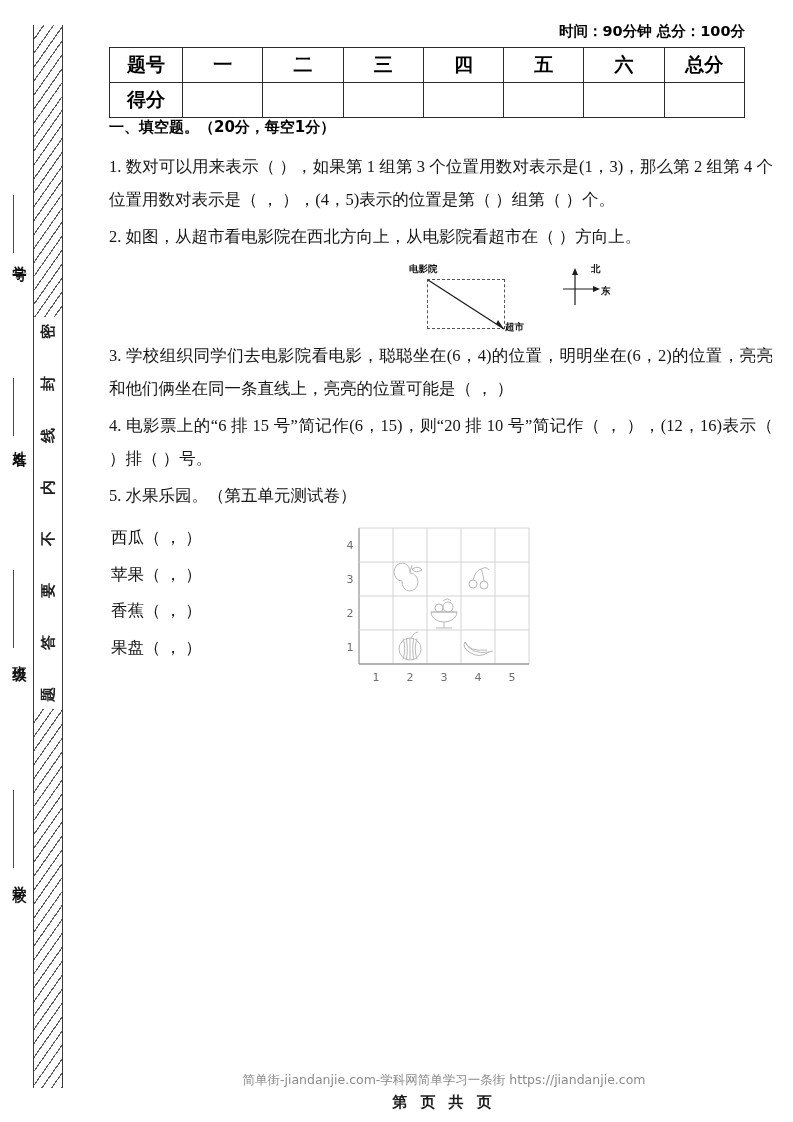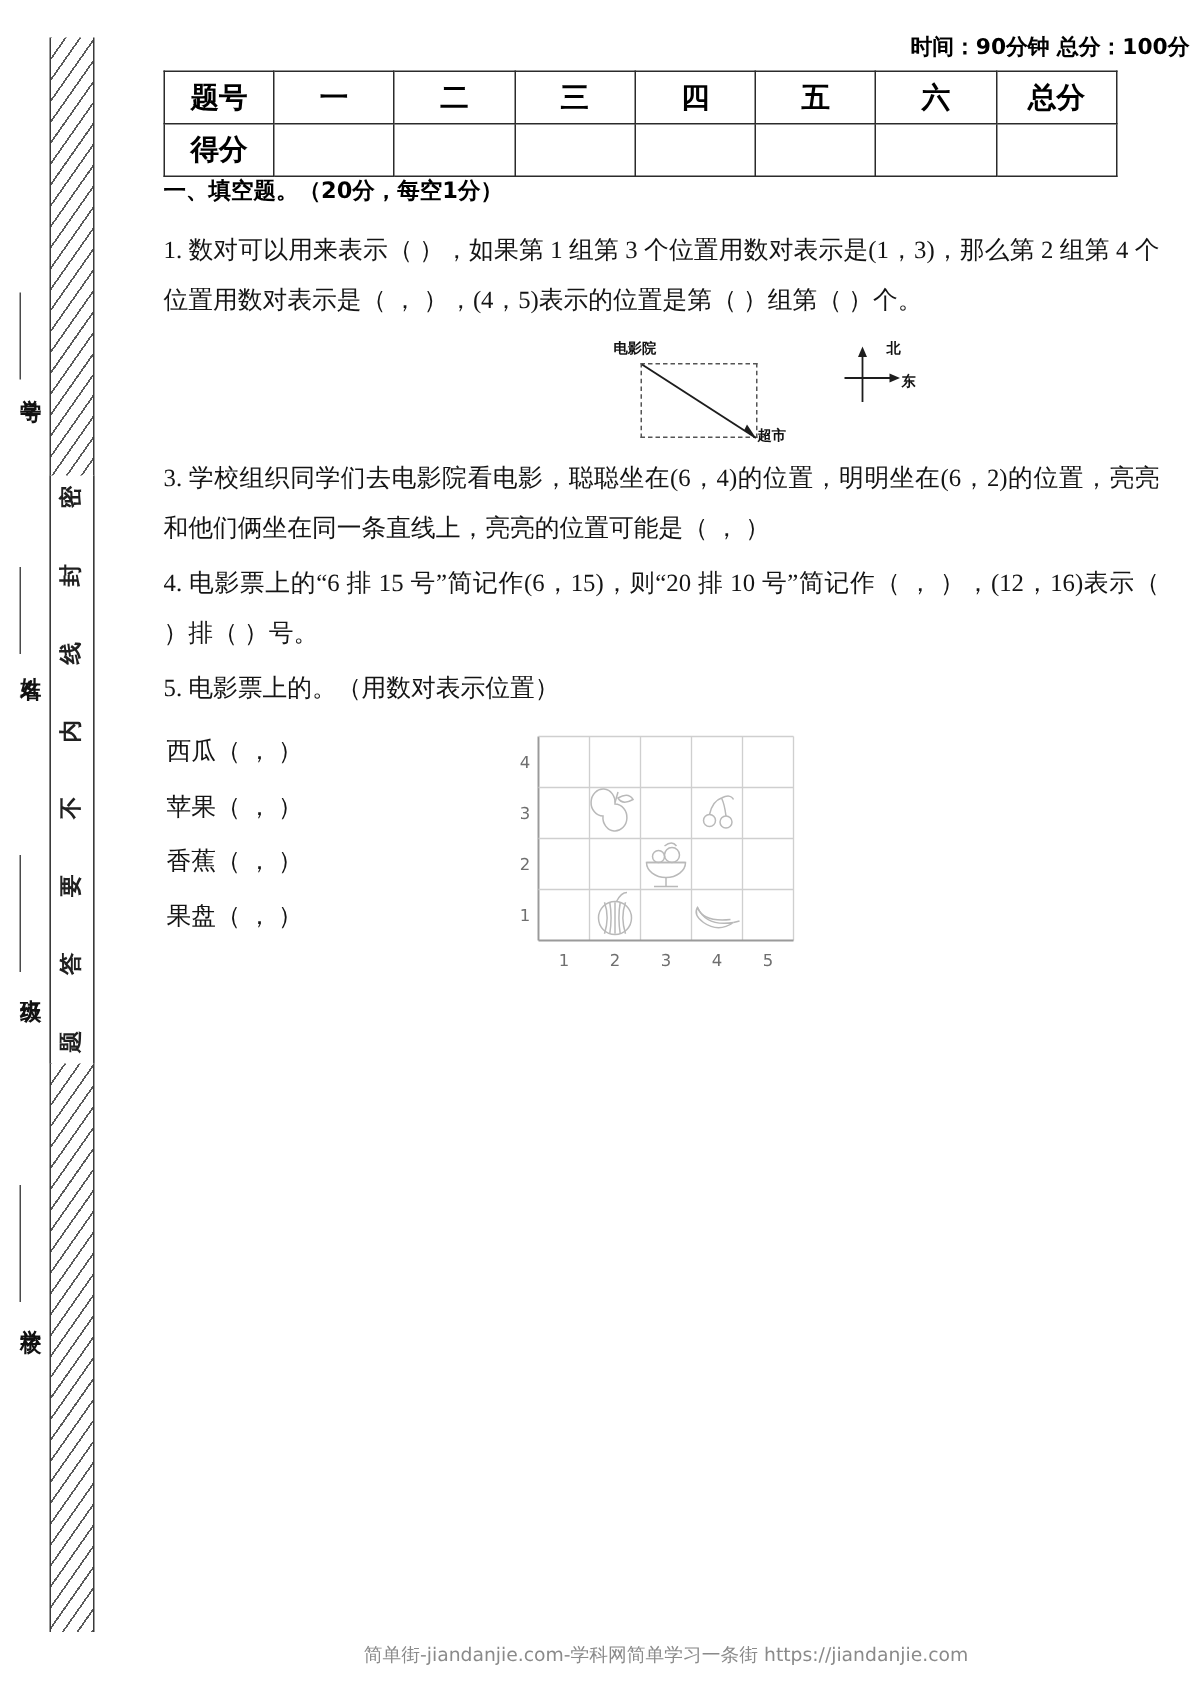--- a/index.html
+++ b/index.html
@@ -100,20 +100,21 @@
     font-weight: bold;
     color: #000;
     margin-top: 14px;
     letter-spacing: 1px;
   }
   #exam-meta {
     font-family: "DejaVu Sans", "Liberation Sans", sans-serif;
     font-size: 14.5px;
     font-weight: bold;
     text-align: right;
+    padding-right: 48px;
     margin-top: 22px;
     color: #000;
   }
 
   
   #score-table-wrap { margin-top: 6px; padding-left: 14px; padding-right: 48px; }
   table#score-table {
     border-collapse: collapse;
     width: 636px;
     table-layout: fixed;
@@ -283,20 +284,24 @@
 
   <div id="questions">
 
     <div class="sec-head">一、填空题。（20分，每空1分）</div>
 
     <div class="q">
       <span>1.</span>
       <span>数对可以用来表示（                 ），如果第 1 组第 3 个位置用数对表示是(1，3)，那么第 2 组第 4 个位置用数对表示是（      ，      ），(4，5)表示的位置是第（    ）组第（    ）个。</span>
     </div>
 
+    <div class="q">
+      <span>2.</span>
+      <span>如图，从超市看电影院在西北方向上，从电影院看超市在（    ）方向上。</span>
+    </div>
 
     <div id="fig-directions">
       <div id="dir-box"></div>
       <svg id="dir-diagonal" width="80" height="52">
         <line x1="1" y1="1" x2="77" y2="50" stroke="#1d1d1d" stroke-width="1.3"></line>
         <polygon points="77,50 69,45 71,41" fill="#1d1d1d"></polygon>
       </svg>
       <div class="dir-label" id="lbl-cinema">电影院</div>
       <div class="dir-label" id="lbl-market">超市</div>
       <svg id="compass" width="44" height="44">
@@ -314,21 +319,21 @@
       <span>学校组织同学们去电影院看电影，聪聪坐在(6，4)的位置，明明坐在(6，2)的位置，亮亮和他们俩坐在同一条直线上，亮亮的位置可能是（      ，      ）</span>
     </div>
 
     <div class="q">
       <span>4.</span>
       <span>电影票上的“6 排 15 号”简记作(6，15)，则“20 排 10 号”简记作（      ，      ），(12，16)表示（    ）排（    ）号。</span>
     </div>
 
     <div class="q">
       <span>5.</span>
-      <span>电影票上的。（用数对表示位置）</span>
+      <span>水果乐园。（第五单元测试卷）</span>
     </div>
 
     <div id="fruit-park">
       <div id="fruit-list">
           <div class="fruit-line">西瓜（    ，    ）</div>
           <div class="fruit-line">苹果（    ，    ）</div>
           <div class="fruit-line">香蕉（    ，    ）</div>
           <div class="fruit-line">果盘（    ，    ）</div>
         </div>
       <div id="fruit-grid-holder"><svg width="204" height="170">
@@ -387,14 +392,15 @@
               <path d="M128,124 q4,10 22,8"></path>
               <path d="M152,134 l4,-1"></path>
             </g>
           </svg></div>
     </div>
 
   </div>
 
   <div id="footer">
     <div id="footer-site">简单街-jiandanjie.com-学科网简单学习一条街 https://jiandanjie.com</div>
+    <div id="footer-page">第 页 共 页</div>
   </div>
 </div>
 
 </body></html>

